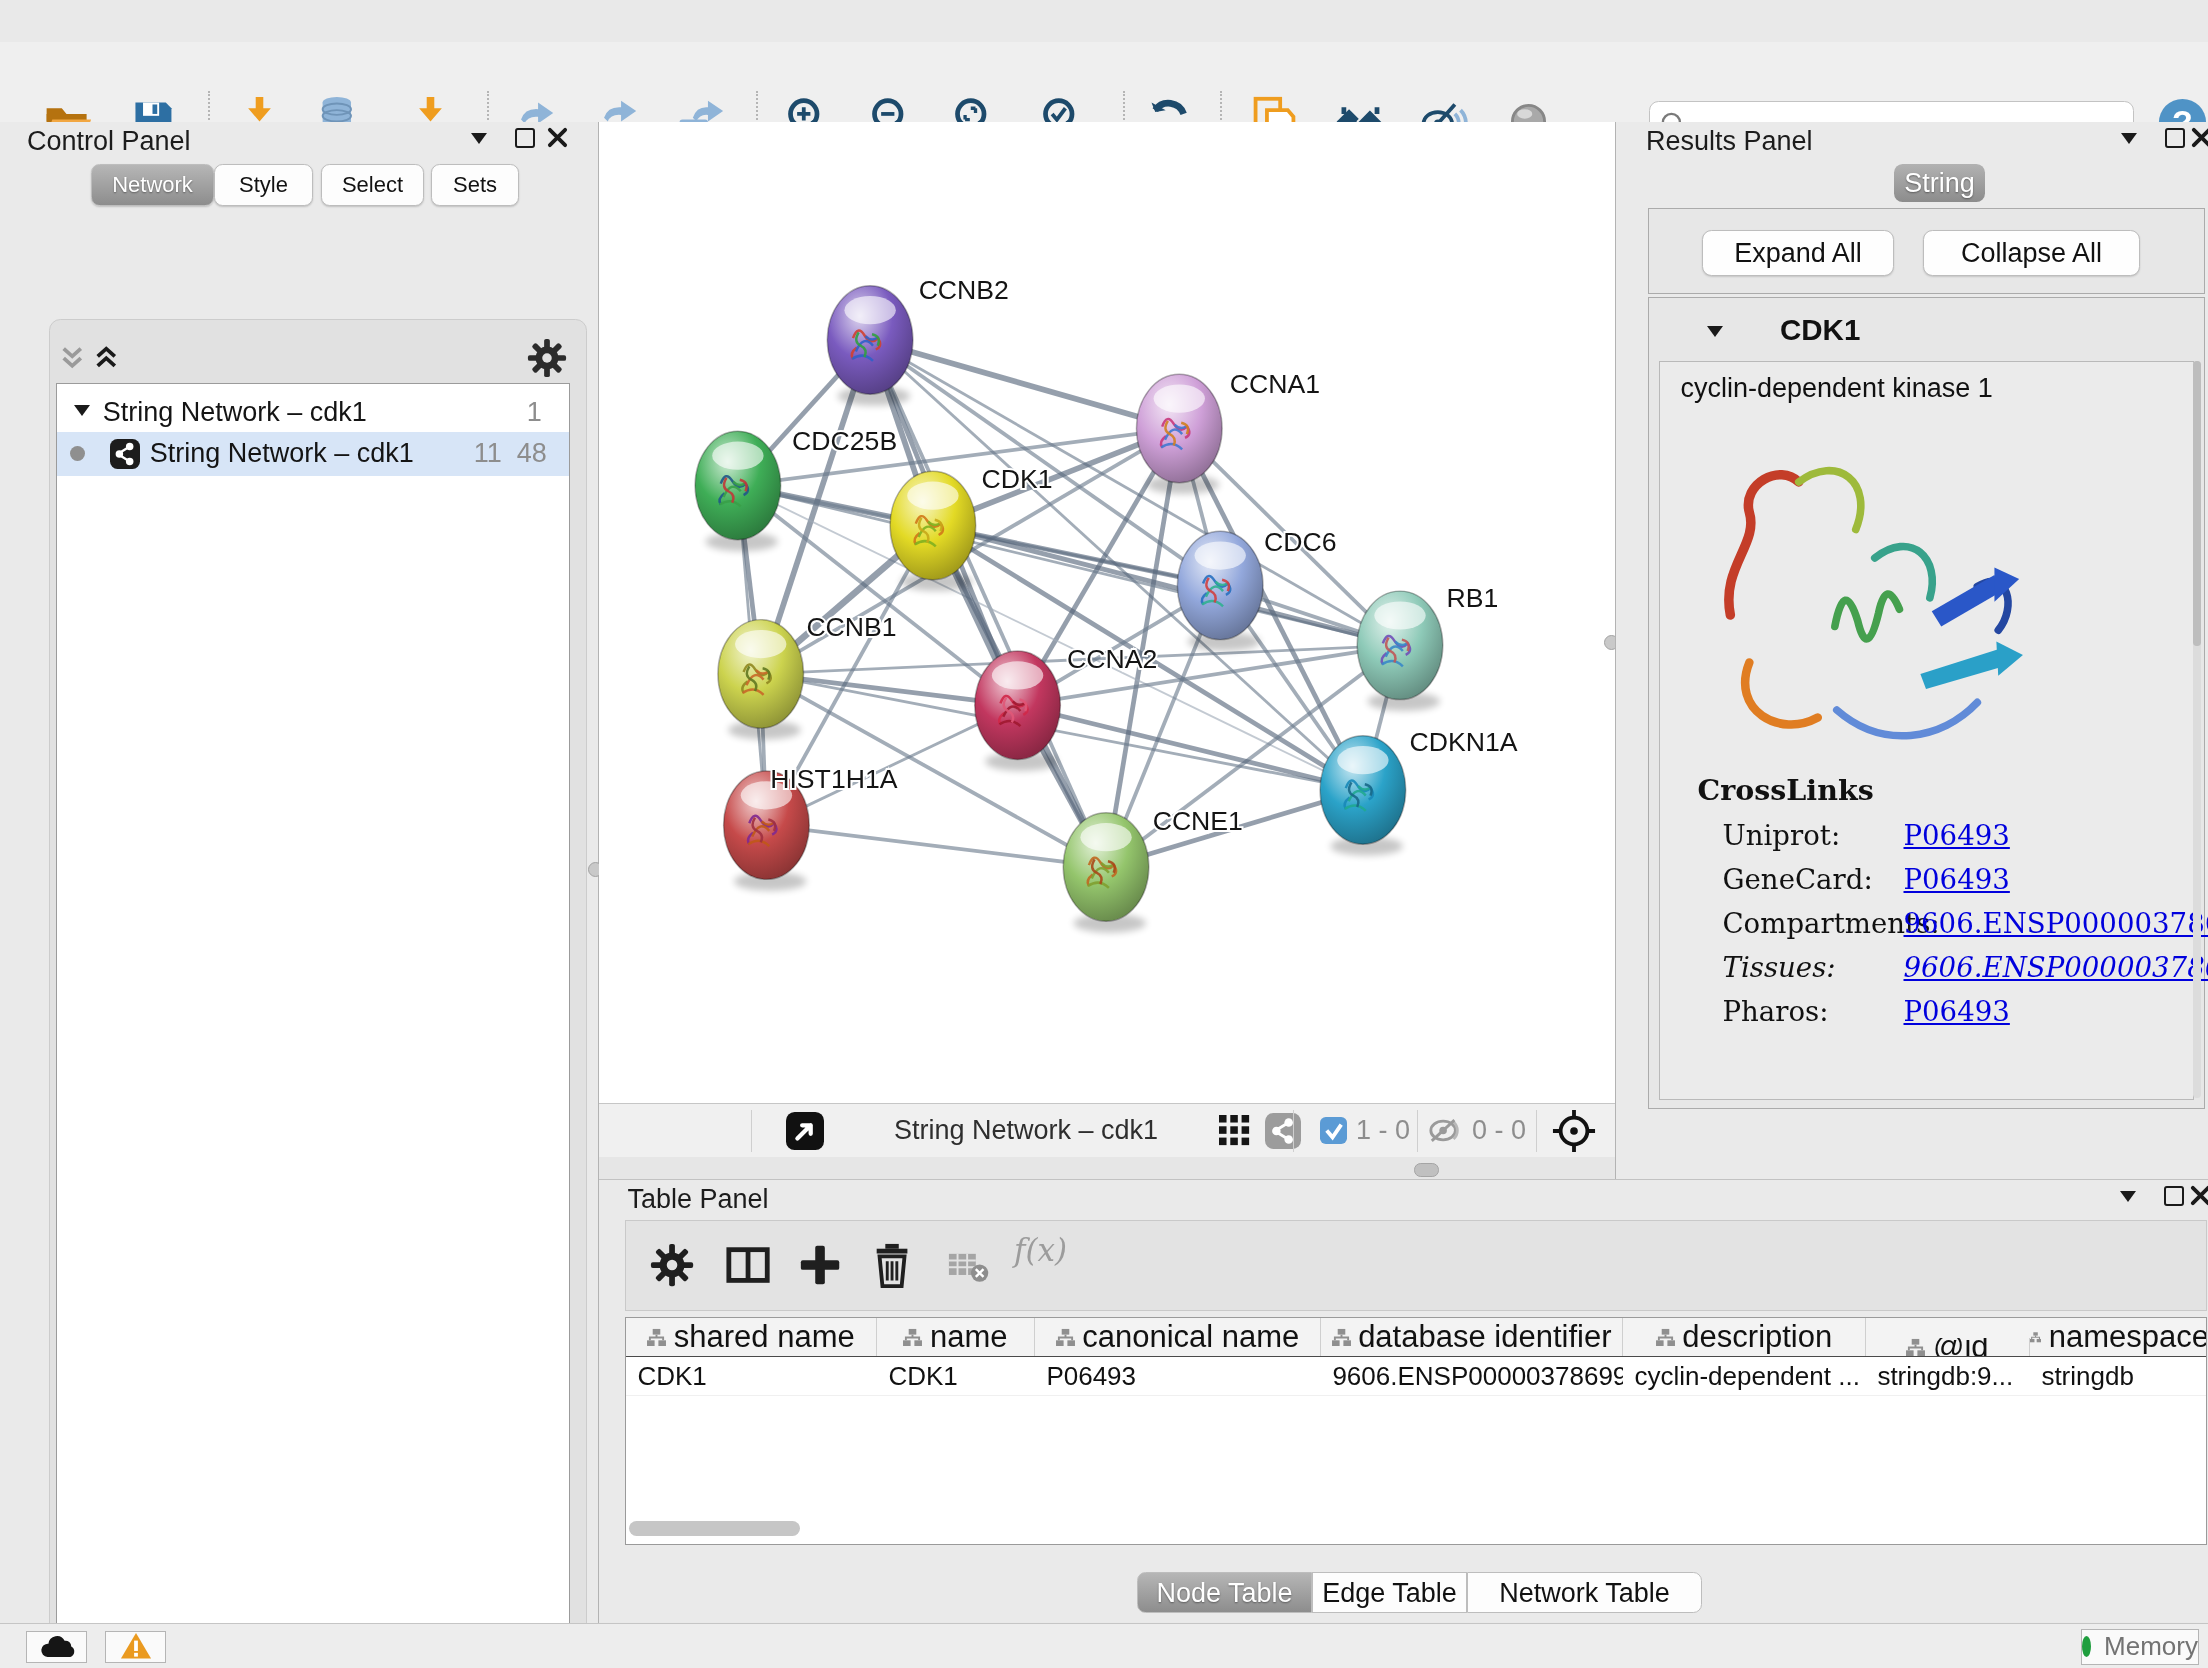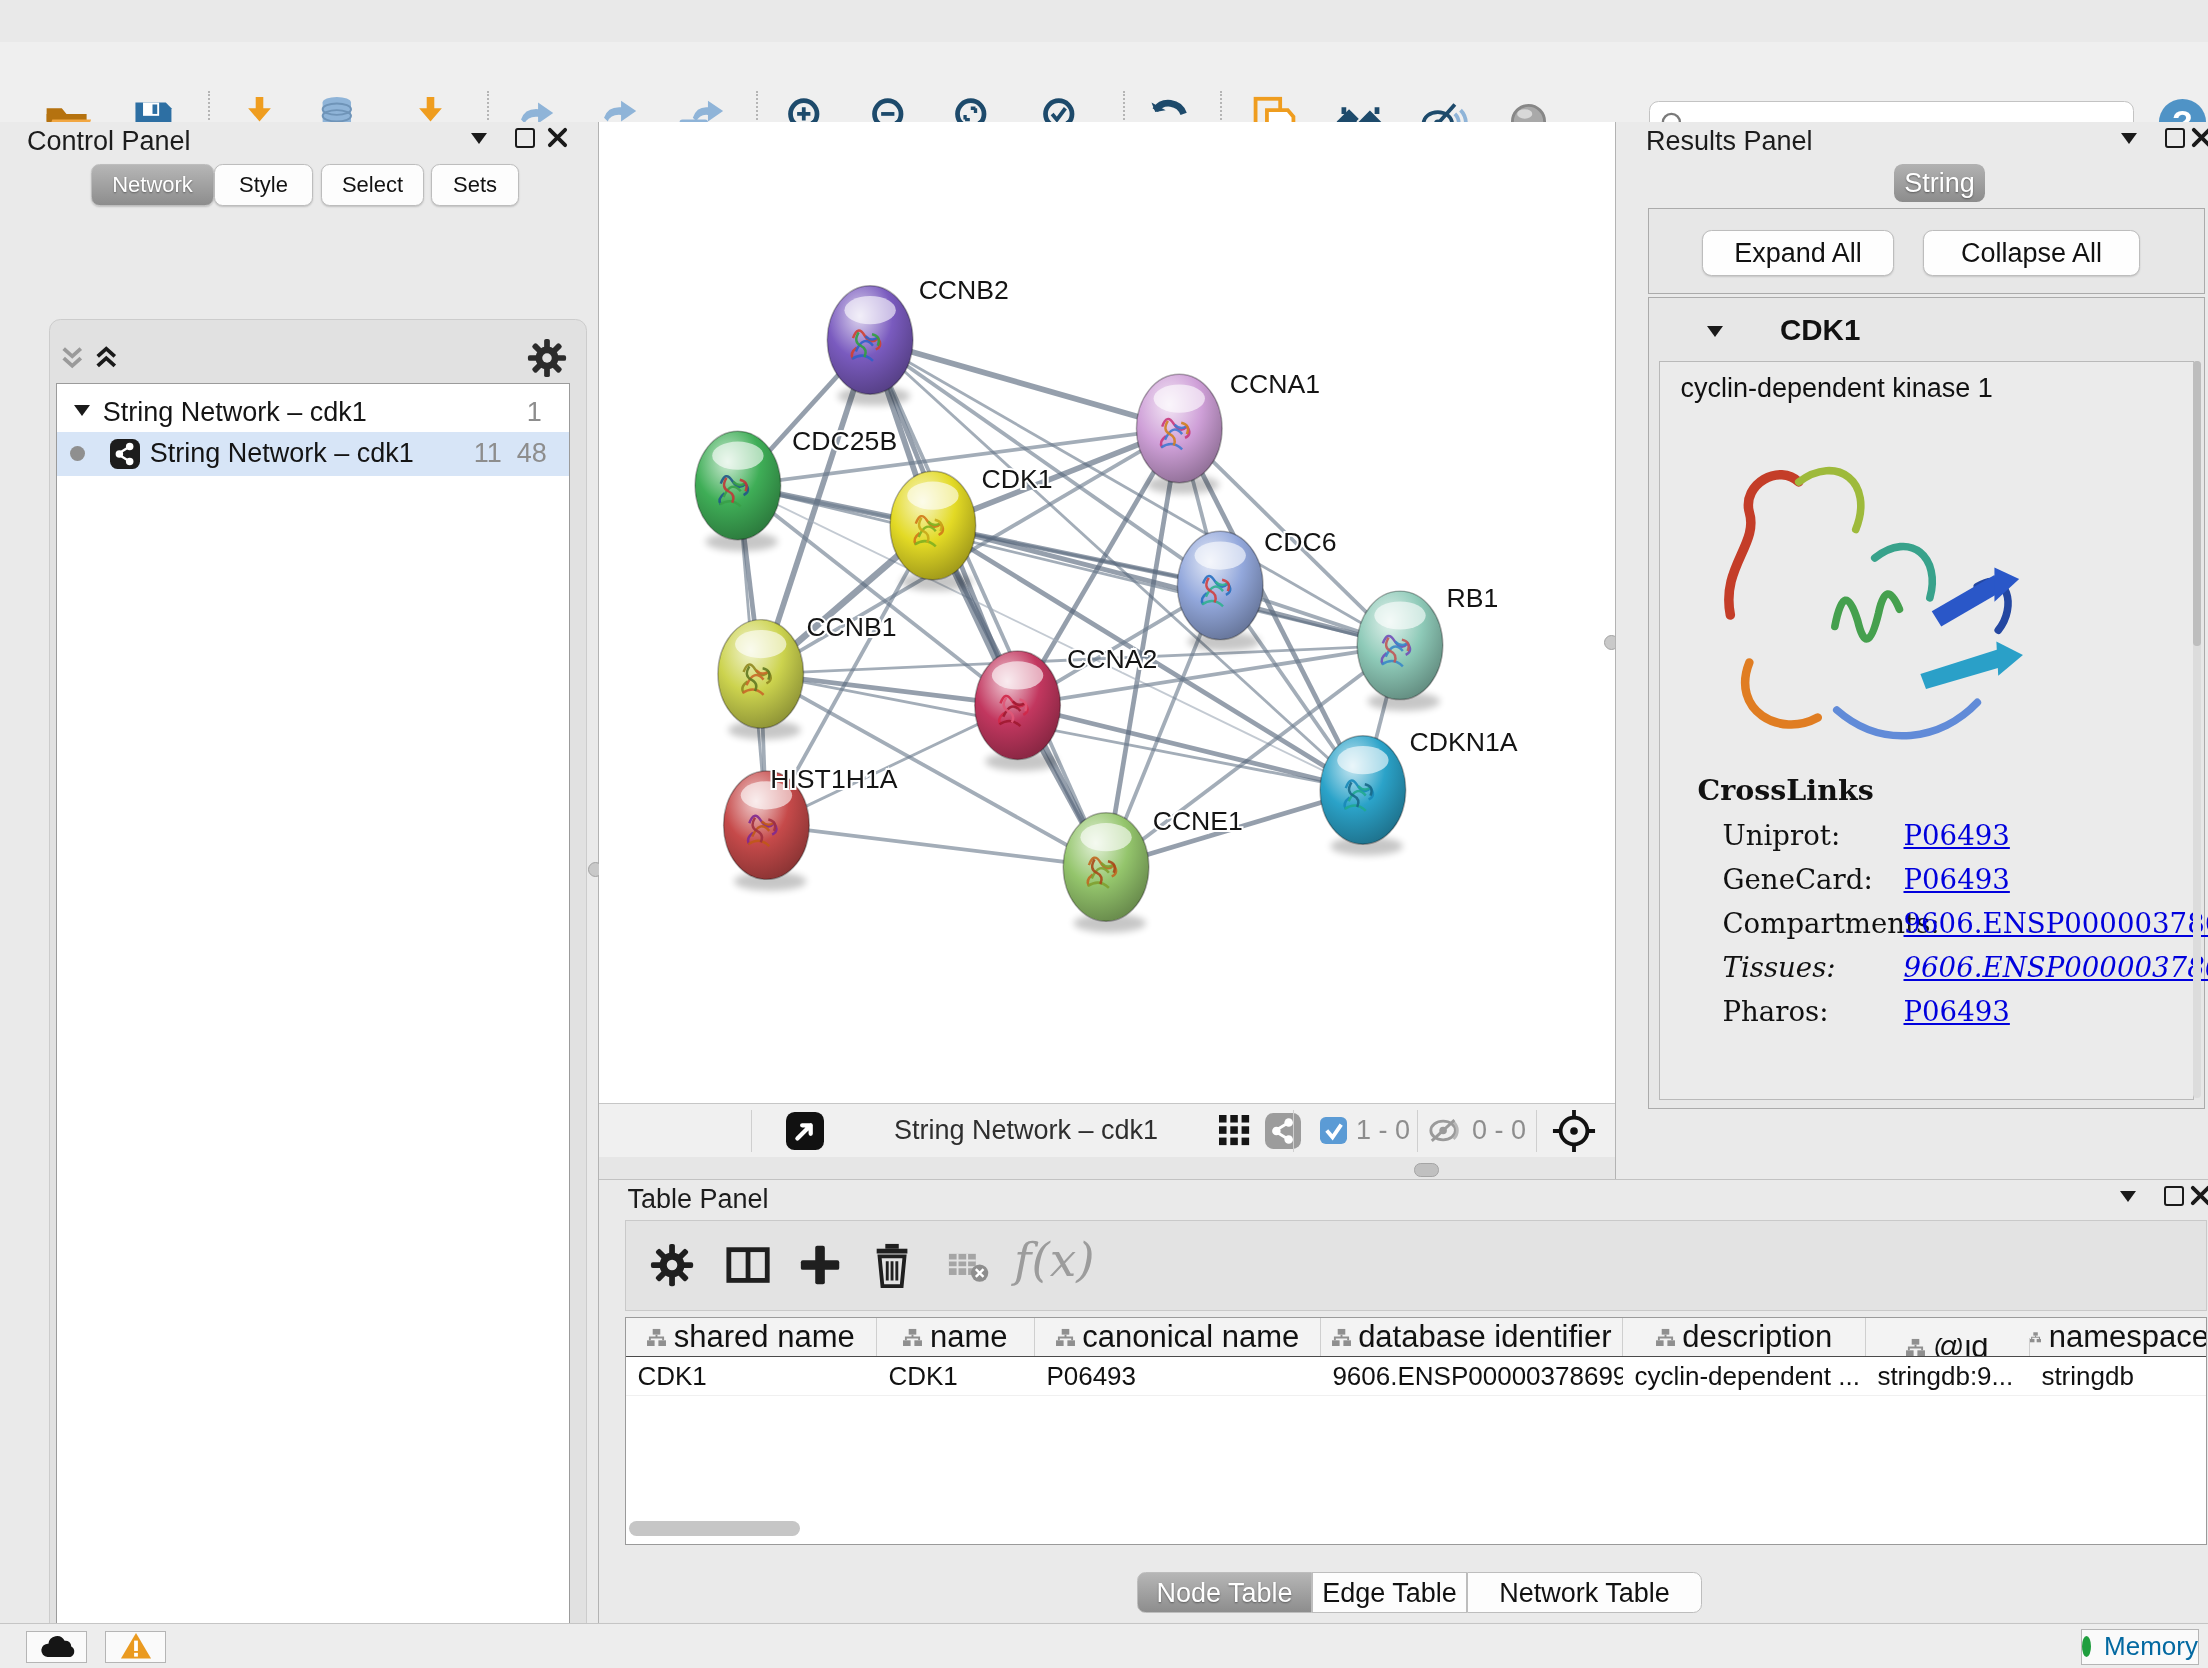--- a/index.html
+++ b/index.html
@@ -44,33 +44,33 @@
   .rbox{position:absolute;left:32px;width:557px;background:#e7e7e7;border:1.9px solid #ababab;box-sizing:border-box;}
   .rbtn{position:absolute;top:30px;height:44px;background:#fefefe;border:1px solid #bdbdbd;border-radius:9.5px;font-size:27px;color:#111;text-align:center;line-height:44px;box-shadow:0 1px 1.9px rgba(0,0,0,.15);cursor:pointer;}
   #rinner{position:absolute;left:9.5px;top:63px;width:533px;height:737px;background:#ebebeb;border:1px solid #b9b9b9;}
   #xl-title{position:absolute;left:38px;top:411px;font-family:"DejaVu Serif",serif;font-weight:bold;font-size:28.5px;color:#111;}
   .xl-row{position:absolute;left:63px;width:457px;height:44px;font-family:"DejaVu Serif",serif;font-size:27.6px;color:#111;}
   .xl-row a{position:absolute;left:181px;color:#0000dd;text-decoration:underline;cursor:pointer;white-space:nowrap;}
   
   #table-panel{position:absolute;left:599px;top:1179px;width:1609px;height:443px;background:#eaeaea;border-top:1px solid #c2c2c2;box-sizing:border-box;}
   #tp-toolbar{position:absolute;left:26px;top:40px;width:1582px;height:91px;background:#e3e3e3;border:1px solid #c9c9c9;box-sizing:border-box;}
   .tp-ic{position:absolute;top:21px;width:48px;height:48px;cursor:pointer;}
-  #fx{font-family:"DejaVu Serif",serif;font-style:italic;font-size:47px;color:#9c9c9c;top:11.4px;}
+  #fx{font-family:"DejaVu Serif",serif;font-style:italic;font-size:31px;color:#9c9c9c;top:11.4px;}
   #t-table{position:absolute;left:26px;top:137px;width:1582px;height:228px;background:#fff;border:1.9px solid #9a9a9a;box-sizing:border-box;overflow:hidden;}
   #t-head{display:flex;height:38px;background:#f3f3f3;border-bottom:1.9px solid #4a4a4a;}
   .th{display:flex;align-items:center;justify-content:center;gap:7.6px;font-size:31px;color:#111;border-right:1px solid #cfcfcf;box-sizing:border-box;white-space:nowrap;overflow:hidden;cursor:pointer;}
   .trow{display:flex;height:38px;border-bottom:1px solid #f0f0f0;}
   .td{font-size:26px;color:#111;padding-left:11.4px;box-sizing:border-box;white-space:nowrap;overflow:hidden;line-height:38px;}
   #hscroll{position:absolute;left:2.9px;top:203px;width:171px;height:15px;border-radius:7.6px;background:#c6c6c6;cursor:pointer;}
   .btab{position:absolute;top:392px;height:41px;border:1px solid #bdbdbd;background:#fdfdfd;font-size:27px;color:#111;text-align:center;line-height:41px;box-sizing:border-box;cursor:pointer;}
   .btab.sel{background:linear-gradient(#b6b6b6,#8d8d8d);color:#fff;border-radius:8.6px 0 0 8.6px;text-shadow:0 1px 1.9px rgba(0,0,0,.4);}
   
   #status-bar{position:absolute;left:0;top:1623px;width:2208px;height:46px;background:#ededed;border-top:1.9px solid #c5c5c5;box-sizing:border-box;}
   .sb-btn{position:absolute;top:6.7px;width:61px;height:32px;background:#fafafa;border:1.9px solid #b5b5b5;box-sizing:border-box;display:flex;align-items:center;justify-content:center;cursor:pointer;}
-  #memory-btn{position:absolute;left:2081px;top:4.8px;width:118px;height:36px;background:#fafafa;border:1.9px solid #b5b5b5;box-sizing:border-box;display:flex;align-items:center;justify-content:center;gap:13px;font-size:26px;color:#0369a1;cursor:pointer;}
+  #memory-btn{position:absolute;left:2081px;top:4.8px;width:118px;height:36px;background:#fafafa;border:1.9px solid #b5b5b5;box-sizing:border-box;display:flex;align-items:center;justify-content:center;gap:13px;font-size:26px;color:#737373;cursor:pointer;}
   #memory-dot{width:21px;height:21px;border-radius:50%;background:#1f9e3e;}
 </style>
 </head>
 <body>
 
 <div id="app">
 
 
   <div id="toolbar">
     <div class="ticon" style="left:40px">

